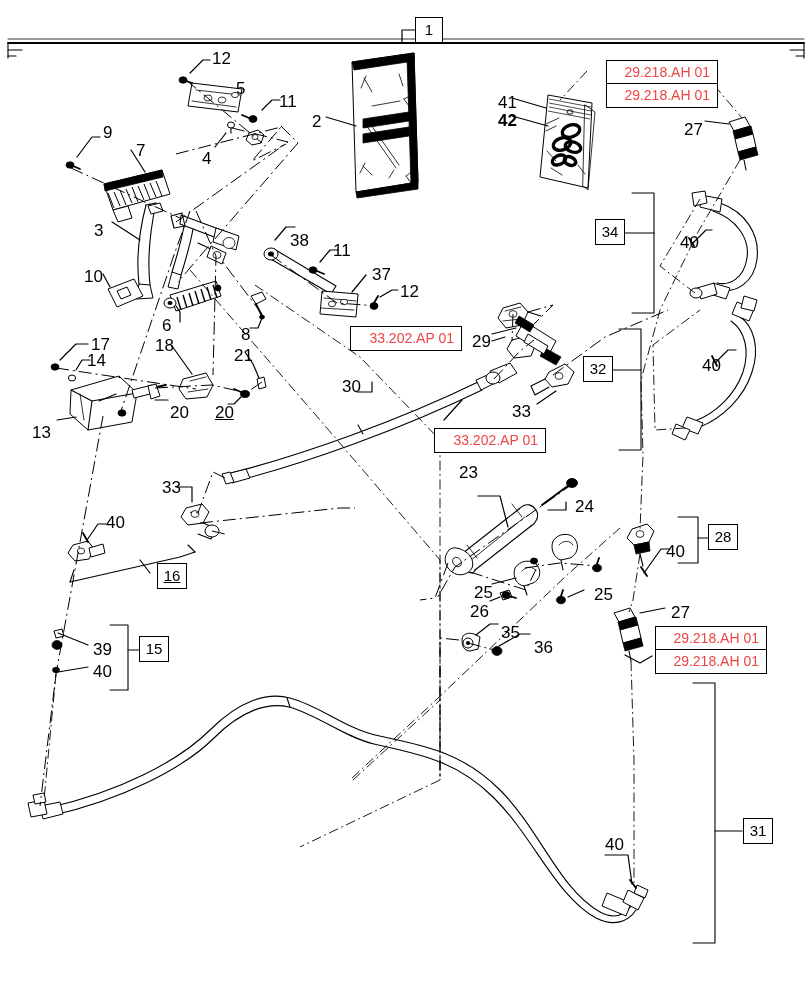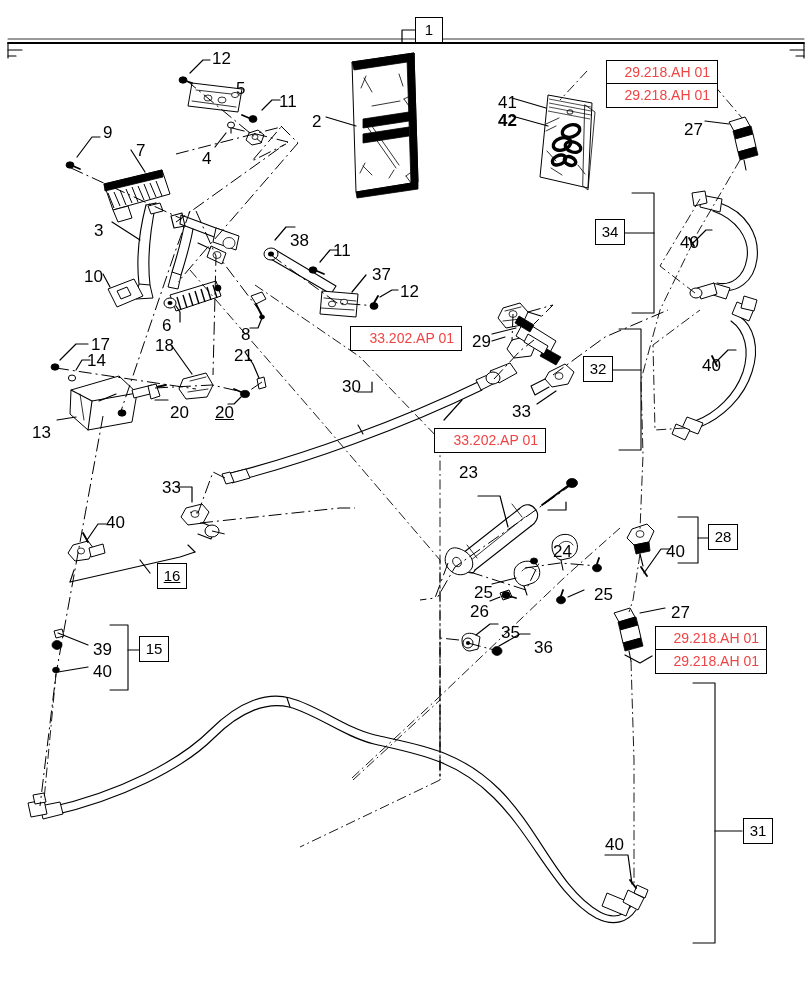--- a/index.html
+++ b/index.html
@@ -577,21 +577,21 @@
       <div class="callnum" style="left: 234px; top: 347px;">21</div>
       <div class="callnum" style="left: 87px; top: 352px;">14</div>
       <div class="callnum" style="left: 702px; top: 357px;">40</div>
       <div class="callnum" style="left: 342px; top: 378px;">30</div>
       <div class="callnum" style="left: 512px; top: 403px;">33</div>
       <div class="callnum" style="left: 170px; top: 404px;">20</div>
       <div class="callnum" style="left: 215px; top: 404px; text-decoration: underline;">20</div>
       <div class="callnum" style="left: 32px; top: 424px;">13</div>
       <div class="callnum" style="left: 162px; top: 479px;">33</div>
       <div class="callnum" style="left: 459px; top: 464px;">23</div>
-      <div class="callnum" style="left: 553px; top: 498px; margin-top: 45px;">24</div>
+      <div class="callnum" style="left: 575px; top: 498px;">24</div>
       <div class="callnum" style="left: 106px; top: 514px;">40</div>
       <div class="callnum" style="left: 666px; top: 543px;">40</div>
       <div class="callnum" style="left: 474px; top: 584px;">25</div>
       <div class="callnum" style="left: 594px; top: 586px;">25</div>
       <div class="callnum" style="left: 470px; top: 603px;">26</div>
       <div class="callnum" style="left: 671px; top: 604px;">27</div>
       <div class="callnum" style="left: 501px; top: 624px;">35</div>
       <div class="callnum" style="left: 534px; top: 639px;">36</div>
       <div class="callnum" style="left: 93px; top: 641px;">39</div>
       <div class="callnum" style="left: 93px; top: 663px;">40</div>

